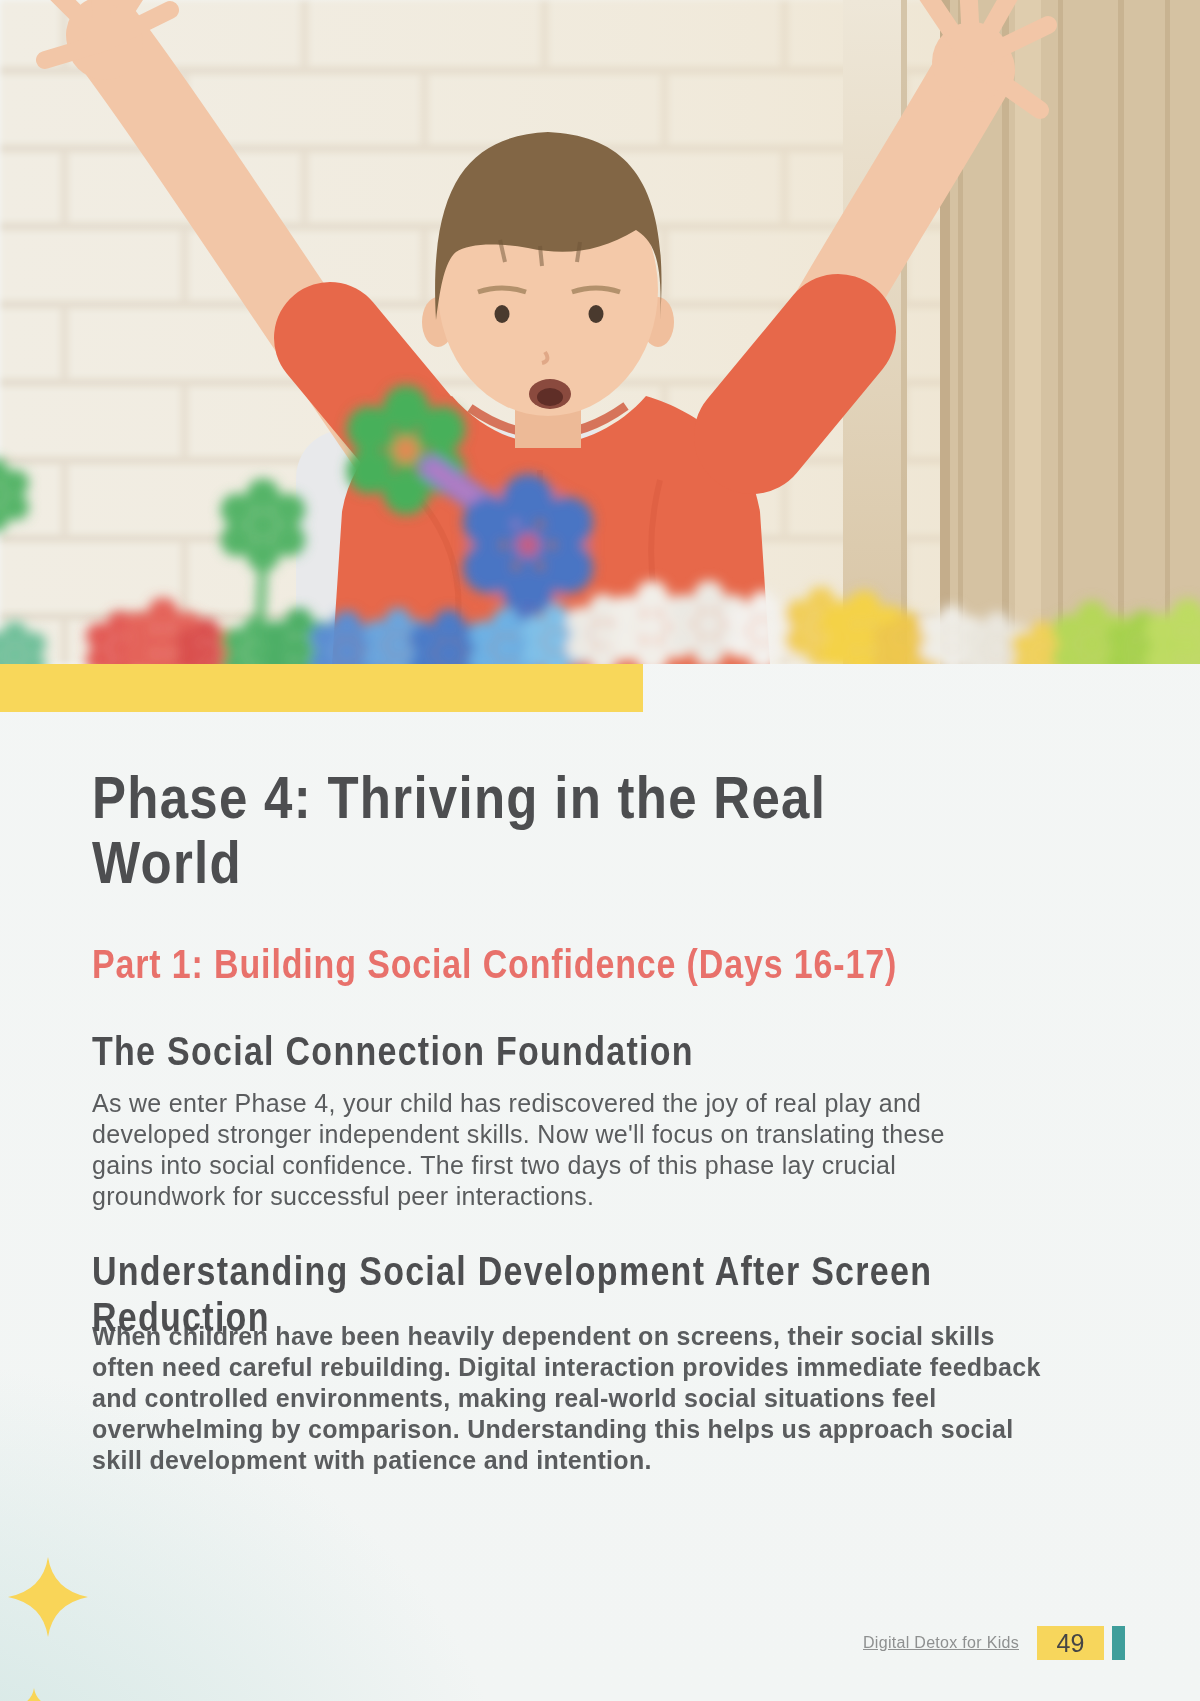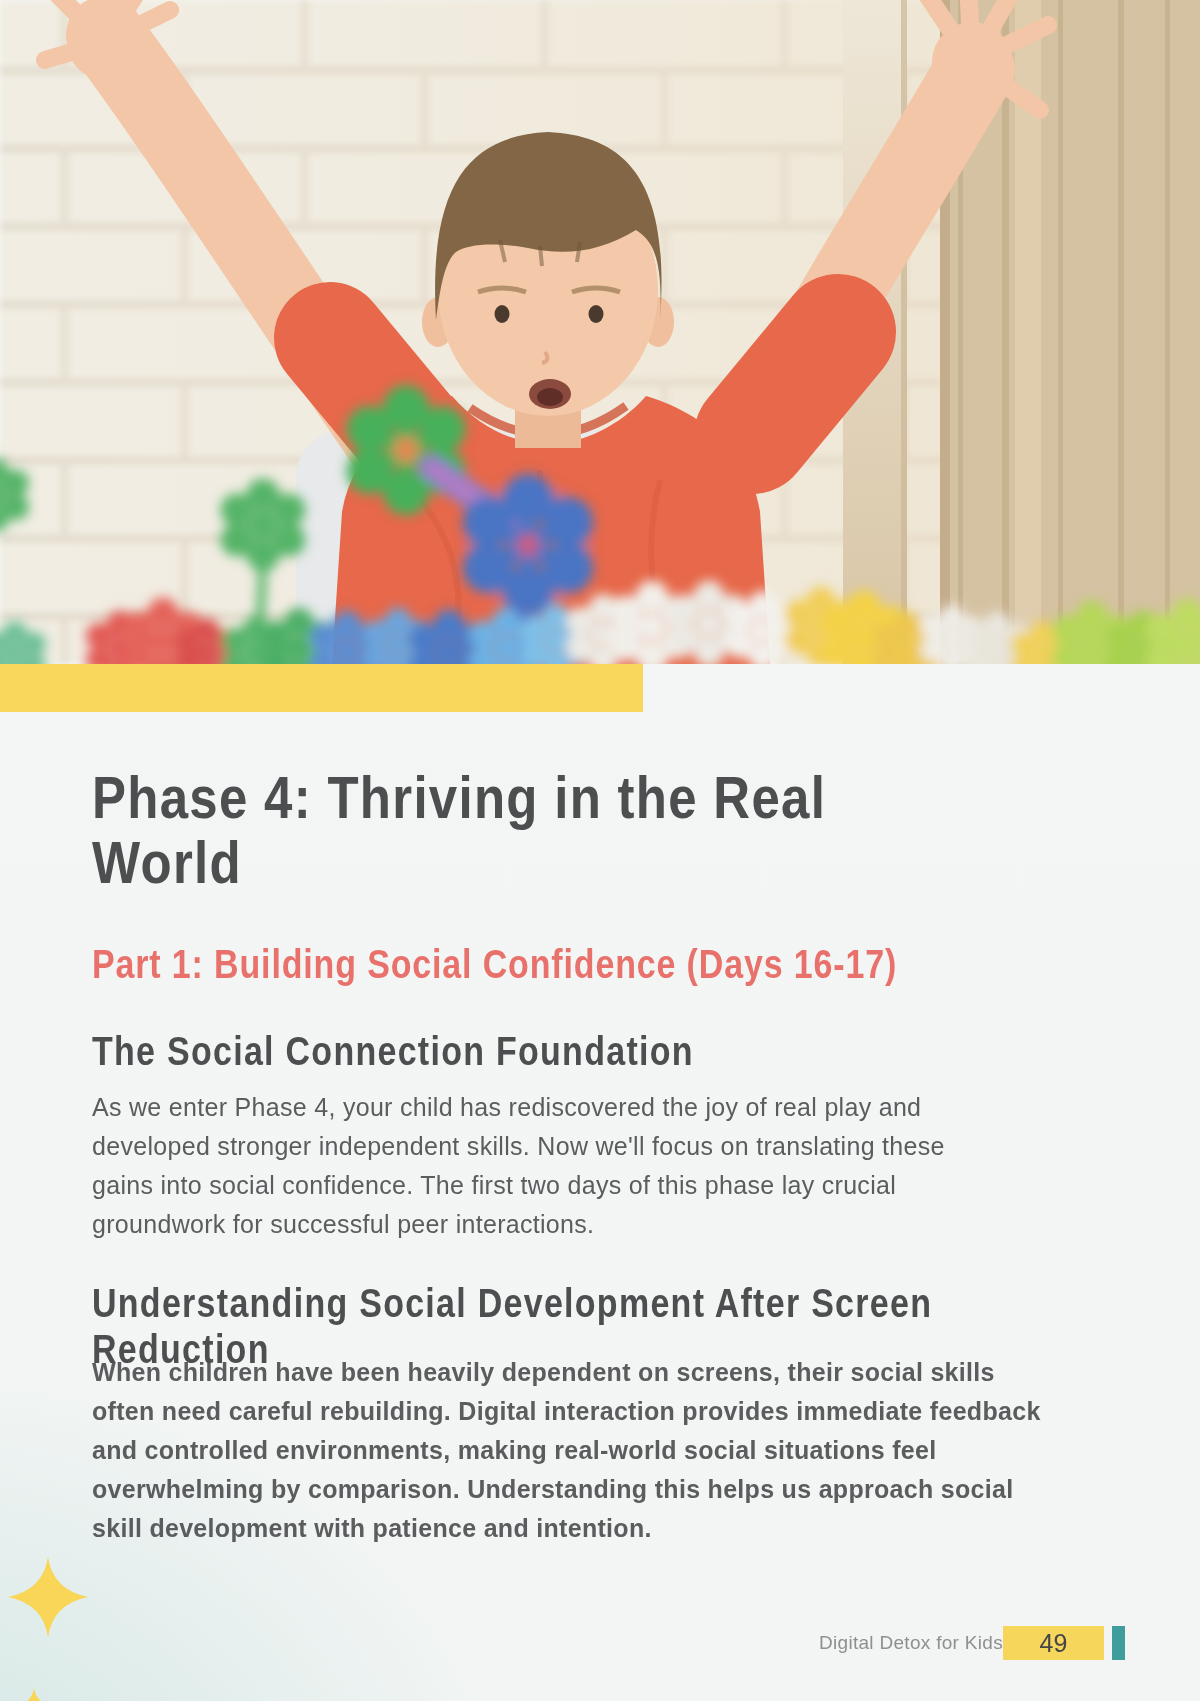--- a/index.html
+++ b/index.html
@@ -12,29 +12,29 @@
   .hero svg{display:block;}
   .yellow-band{position:absolute;top:664px;left:0;width:643px;height:48px;background:#f8d75a;}
   .content{position:absolute;top:712px;left:0;right:0;padding:0 60px 0 92px;}
   .content h1{margin:53px 0 0;font-size:60px;line-height:65px;font-weight:700;color:#4d4e50;
     letter-spacing:1.5px;white-space:pre-line;transform:scaleX(.85);transform-origin:left top;}
   .content h2{margin:45px 0 0;font-size:40px;line-height:48px;font-weight:700;color:#e8716b;
     letter-spacing:1px;white-space:pre-line;transform:scaleX(.85);transform-origin:left top;}
   .content h3{margin:40px 0 0;font-size:40px;line-height:46px;font-weight:700;color:#4d4e50;
     letter-spacing:1.5px;white-space:pre-line;transform:scaleX(.85);transform-origin:left top;}
   .content h3.second{margin-top:36px;}
-  .content p{margin:14px 0 0;font-size:25px;line-height:39px;color:#5a5c5e;
+  .content p{margin:14px 0 0;font-size:25px;line-height:31px;color:#5a5c5e;
     letter-spacing:.3px;white-space:pre-line;}
   .content p.tight{margin-top:-19px;font-weight:bold;}
   .sparkle-large{position:absolute;left:8px;top:1557px;width:80px;height:80px;}
   .sparkle-small{position:absolute;left:16px;top:1688px;width:36px;height:36px;}
   .page-footer{position:absolute;top:1626px;left:0;right:75px;height:34px;
     display:flex;justify-content:flex-end;align-items:center;}
-  .book-title{font-size:19px;color:#8e9090;letter-spacing:.3px;}
-  .page-badge{display:inline-block;width:101px;height:34px;line-height:34px;text-align:center;
+  .book-title{font-size:16px;color:#8e9090;letter-spacing:.3px;margin-right:18px;text-decoration:underline;}
+  .page-badge{display:inline-block;width:67px;height:34px;line-height:34px;text-align:center;
     background:#f7d65c;color:#454545;font-size:25px;font-weight:400;}
   .teal-bar{display:inline-block;width:13px;height:34px;background:#3f9e9b;margin-left:8px;}
 </style>
 </head>
 <body>
 
 <div class="page">
 
   <div class="hero">
     <svg width="1200" height="664" viewBox="0 0 1200 664" xmlns="http://www.w3.org/2000/svg">

